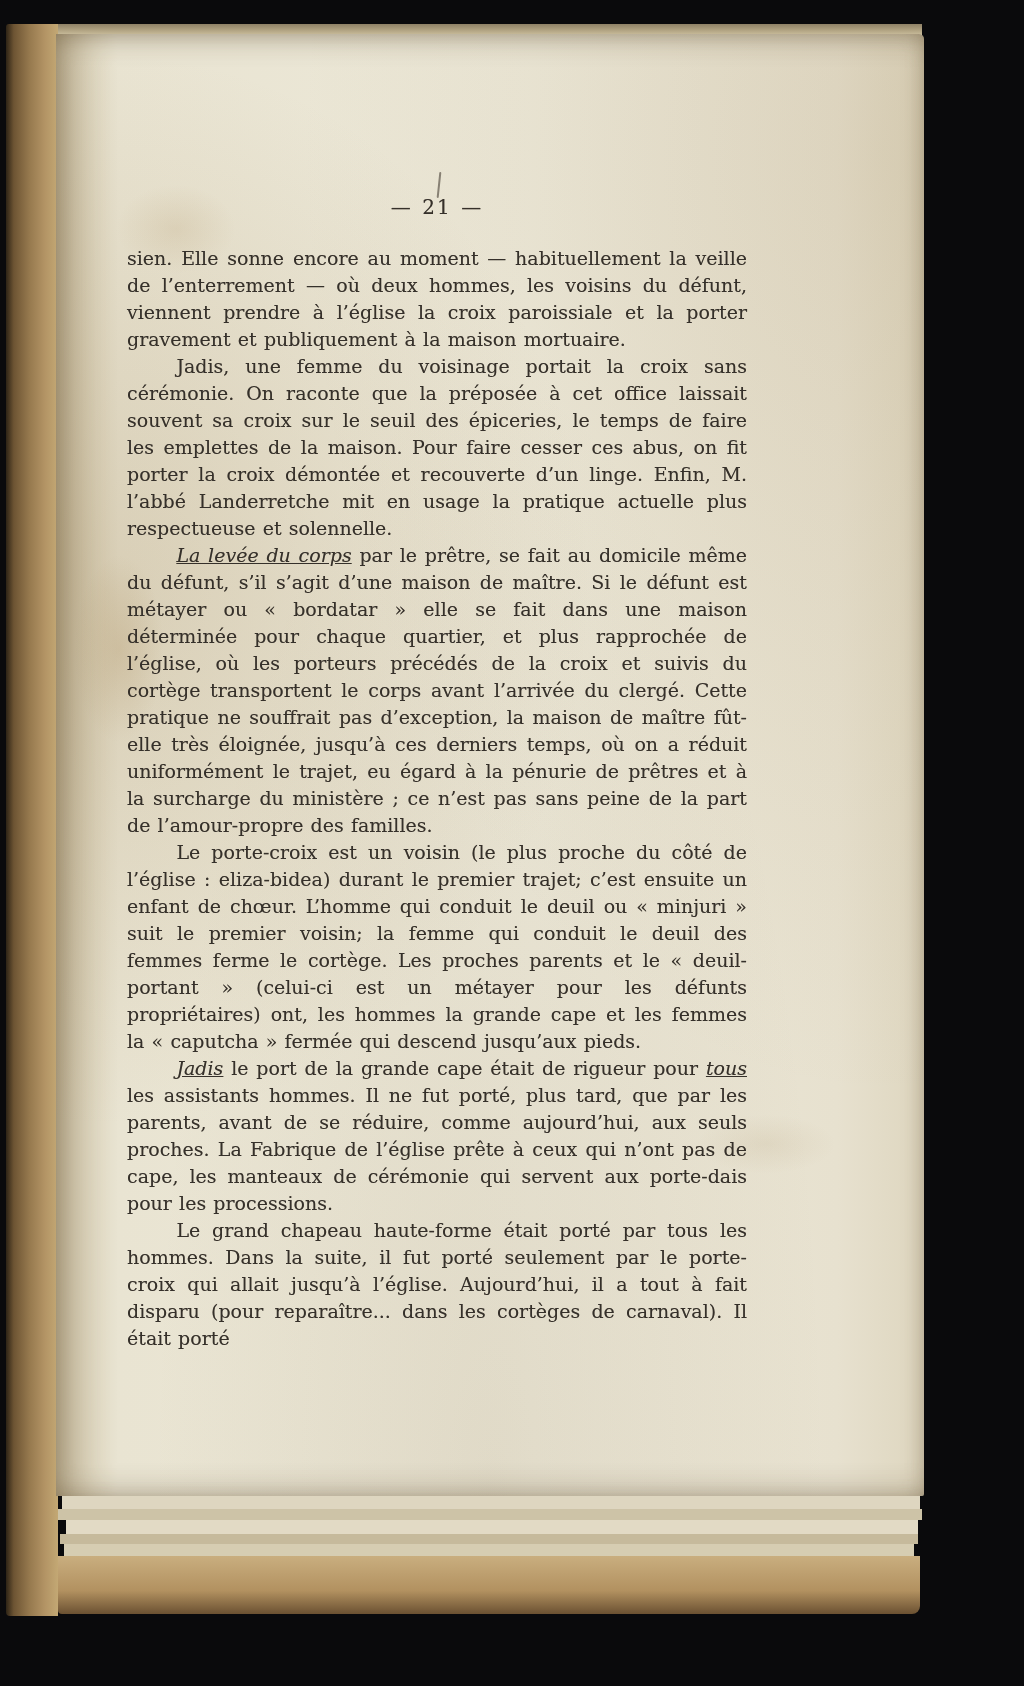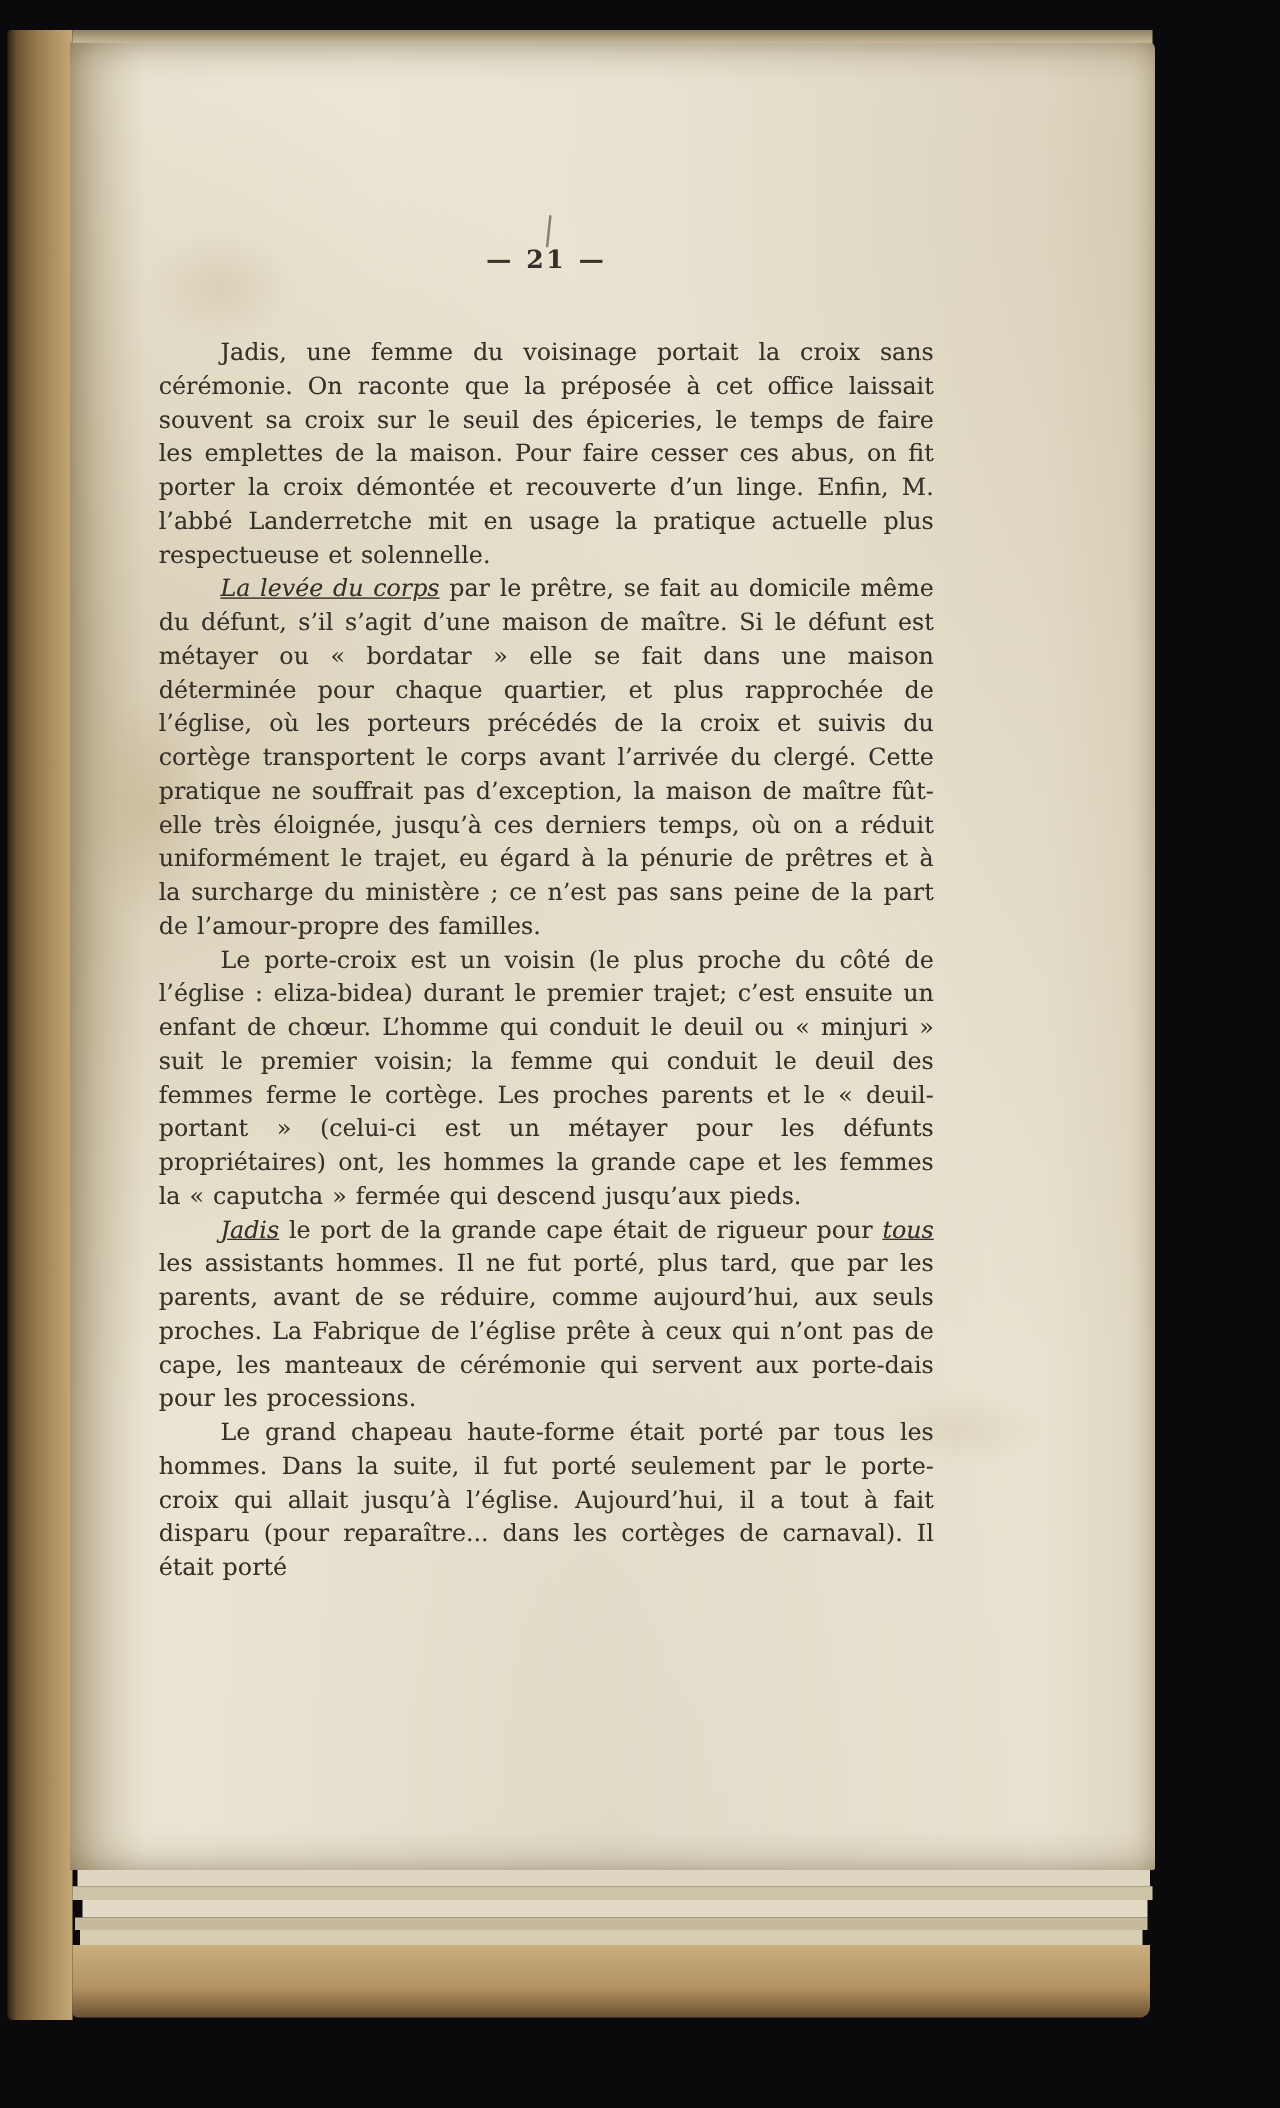--- a/index.html
+++ b/index.html
@@ -82,24 +82,24 @@
     color: #35302a;
     font-size: 19px;
     line-height: 27px;
     text-align: justify;
     word-spacing: 0.06em;
     text-shadow: 0 0 0.5px rgba(60, 50, 40, .35);
   }
 
   .page-number {
     font-size: 20px;
-    font-weight: bold;
+    font-weight: normal;
     text-align: center;
     letter-spacing: 2px;
-    margin: 0 0 48px 0;
+    margin: 0 0 24px 0;
   }
 
   .para { margin: 0; }
   .para.indent { text-indent: 2.6em; }
   .italic { font-style: italic; text-decoration: underline; }
 
   
   .edge { position: absolute; }
   .edge-1 { top: 1496px; left: 62px; width: 858px; height: 13px; background: #ded6c0; }
   .edge-2 { top: 1509px; left: 58px; width: 864px; height: 11px; background: #cdc3a7; }
@@ -124,20 +124,23 @@
 
 <div class="page">
   <div class="stain stain-a"></div>
   <div class="stain stain-b"></div>
   <div class="stain stain-c"></div>
   <div class="ink-mark"></div>
 
   <div class="text-col">
     <div class="page-number">— 21 —</div>
 
+    <p class="para">
+      <span>sien. Elle sonne encore au moment — habituellement la veille de l’enterrement — où deux hommes, les voisins du défunt, viennent prendre à l’église la croix paroissiale et la porter gravement et publiquement à la maison mortuaire.</span>
+    </p>
 
     <p class="para indent">
       <span>Jadis, une femme du voisinage portait la croix sans cérémonie. On raconte que la préposée à cet office laissait souvent sa croix sur le seuil des épiceries, le temps de faire les emplettes de la maison. Pour faire cesser ces abus, on fit porter la croix démontée et recouverte d’un linge. Enfin, M. l’abbé Landerretche mit en usage la pratique actuelle plus respectueuse et solennelle.</span>
     </p>
 
     <p class="para indent">
       <span class="italic">La levée du corps</span><span> par le prêtre, se fait au domicile même du défunt, s’il s’agit d’une maison de maître. Si le défunt est métayer ou « bordatar » elle se fait dans une maison déterminée pour chaque quartier, et plus rapprochée de l’église, où les porteurs précédés de la croix et suivis du cortège transportent le corps avant l’arrivée du clergé. Cette pratique ne souffrait pas d’exception, la maison de maître fût-elle très éloignée, jusqu’à ces derniers temps, où on a réduit uniformément le trajet, eu égard à la pénurie de prêtres et à la surcharge du ministère ; ce n’est pas sans peine de la part de l’amour-propre des familles.</span>
     </p>
 
     <p class="para indent">

